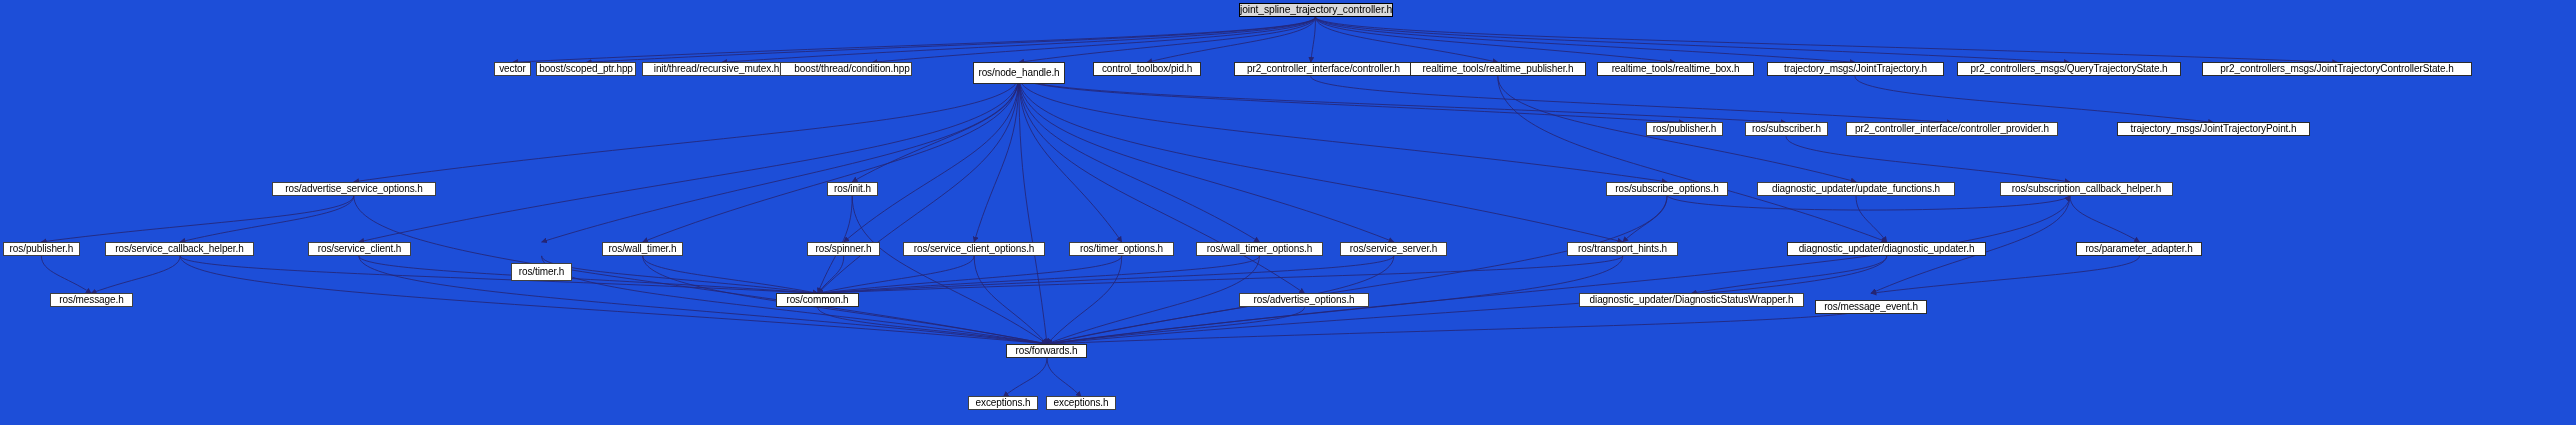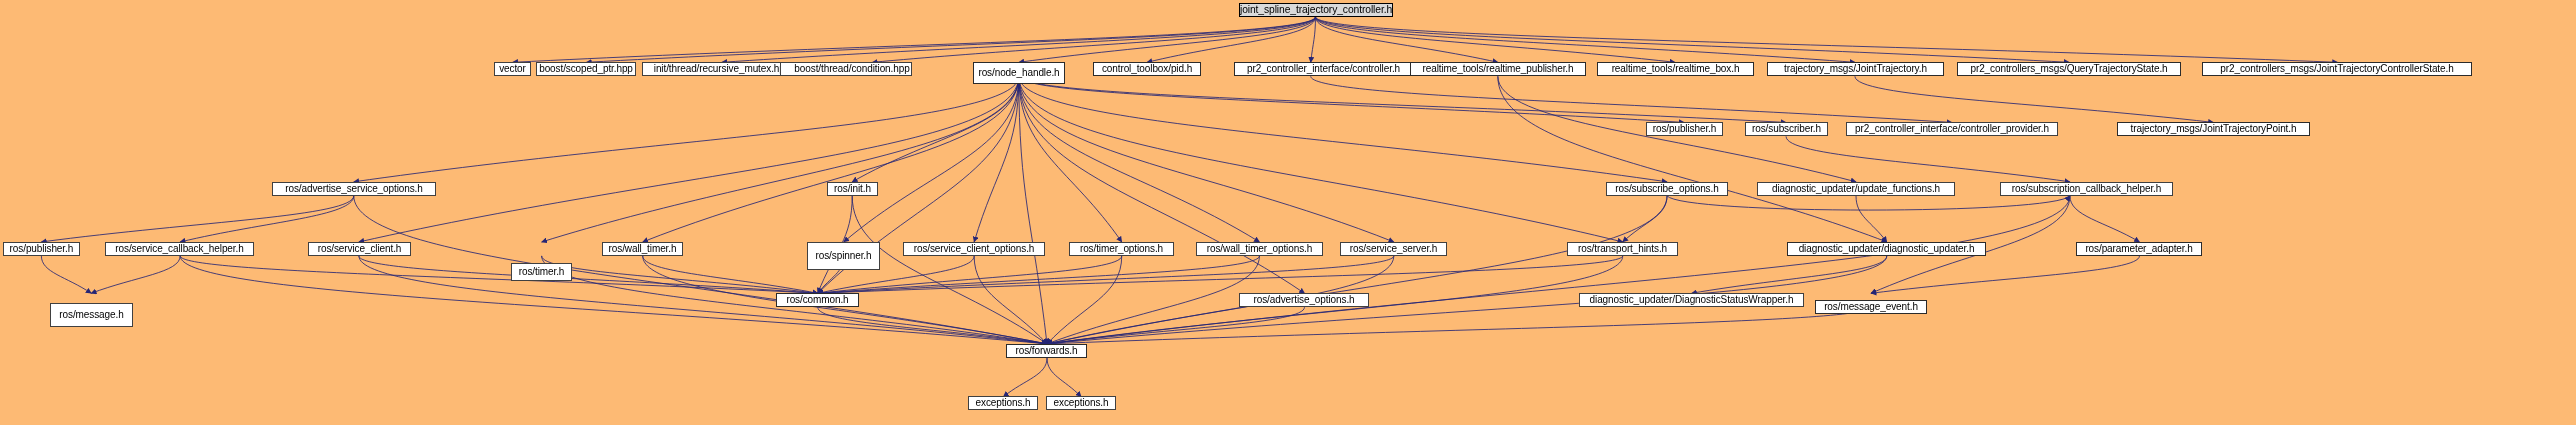--- a/index.html
+++ b/index.html
@@ -10,21 +10,21 @@
   body {
     width: 2576px;
     height: 426px;
     overflow: hidden;
     font-family: "Liberation Sans", sans-serif;
   }
   #graph {
     position: relative;
     width: 2576px;
     height: 426px;
-    background: #fdba74;
+    background: #1d4ed8;
   }
   svg#edges {
     position: absolute;
     left: 0;
     top: 0;
     width: 2576px;
     height: 426px;
     pointer-events: none;
   }
   .node {
@@ -215,21 +215,21 @@
       </div>
       <div class="node" style="left: 308px; top: 242px; width: 103px; height: 14px;">
         <span>ros/service_client.h</span>
       </div>
       <div class="node" style="left: 511px; top: 242px; width: 61px; height: 18px; margin-top: 21px;">
         <span>ros/timer.h</span>
       </div>
       <div class="node" style="left: 602px; top: 242px; width: 81px; height: 14px;">
         <span>ros/wall_timer.h</span>
       </div>
-      <div class="node" style="left: 807px; top: 242px; width: 73px; height: 28px;">
+      <div class="node" style="left: 807px; top: 242px; width: 73px; height: 14px;">
         <span>ros/spinner.h</span>
       </div>
       <div class="node" style="left: 903px; top: 242px; width: 142px; height: 14px;">
         <span>ros/service_client_options.h</span>
       </div>
       <div class="node" style="left: 1069px; top: 242px; width: 105px; height: 14px;">
         <span>ros/timer_options.h</span>
       </div>
       <div class="node" style="left: 1196px; top: 242px; width: 127px; height: 14px;">
         <span>ros/wall_timer_options.h</span>
@@ -239,21 +239,21 @@
       </div>
       <div class="node" style="left: 1567px; top: 242px; width: 111px; height: 14px;">
         <span>ros/transport_hints.h</span>
       </div>
       <div class="node thick" style="left: 1787px; top: 242px; width: 199px; height: 14px;">
         <span>diagnostic_updater/diagnostic_updater.h</span>
       </div>
       <div class="node thick" style="left: 2076px; top: 242px; width: 126px; height: 14px;">
         <span>ros/parameter_adapter.h</span>
       </div>
-      <div class="node" style="left: 50px; top: 293px; width: 83px; height: 24px; margin-top: 10px;">
+      <div class="node" style="left: 50px; top: 293px; width: 83px; height: 14px;">
         <span>ros/message.h</span>
       </div>
       <div class="node thick" style="left: 776px; top: 293px; width: 83px; height: 14px;">
         <span>ros/common.h</span>
       </div>
       <div class="node" style="left: 1239px; top: 293px; width: 130px; height: 14px;">
         <span>ros/advertise_options.h</span>
       </div>
       <div class="node" style="left: 1579px; top: 293px; width: 225px; height: 14px;">
         <span>diagnostic_updater/DiagnosticStatusWrapper.h</span>

